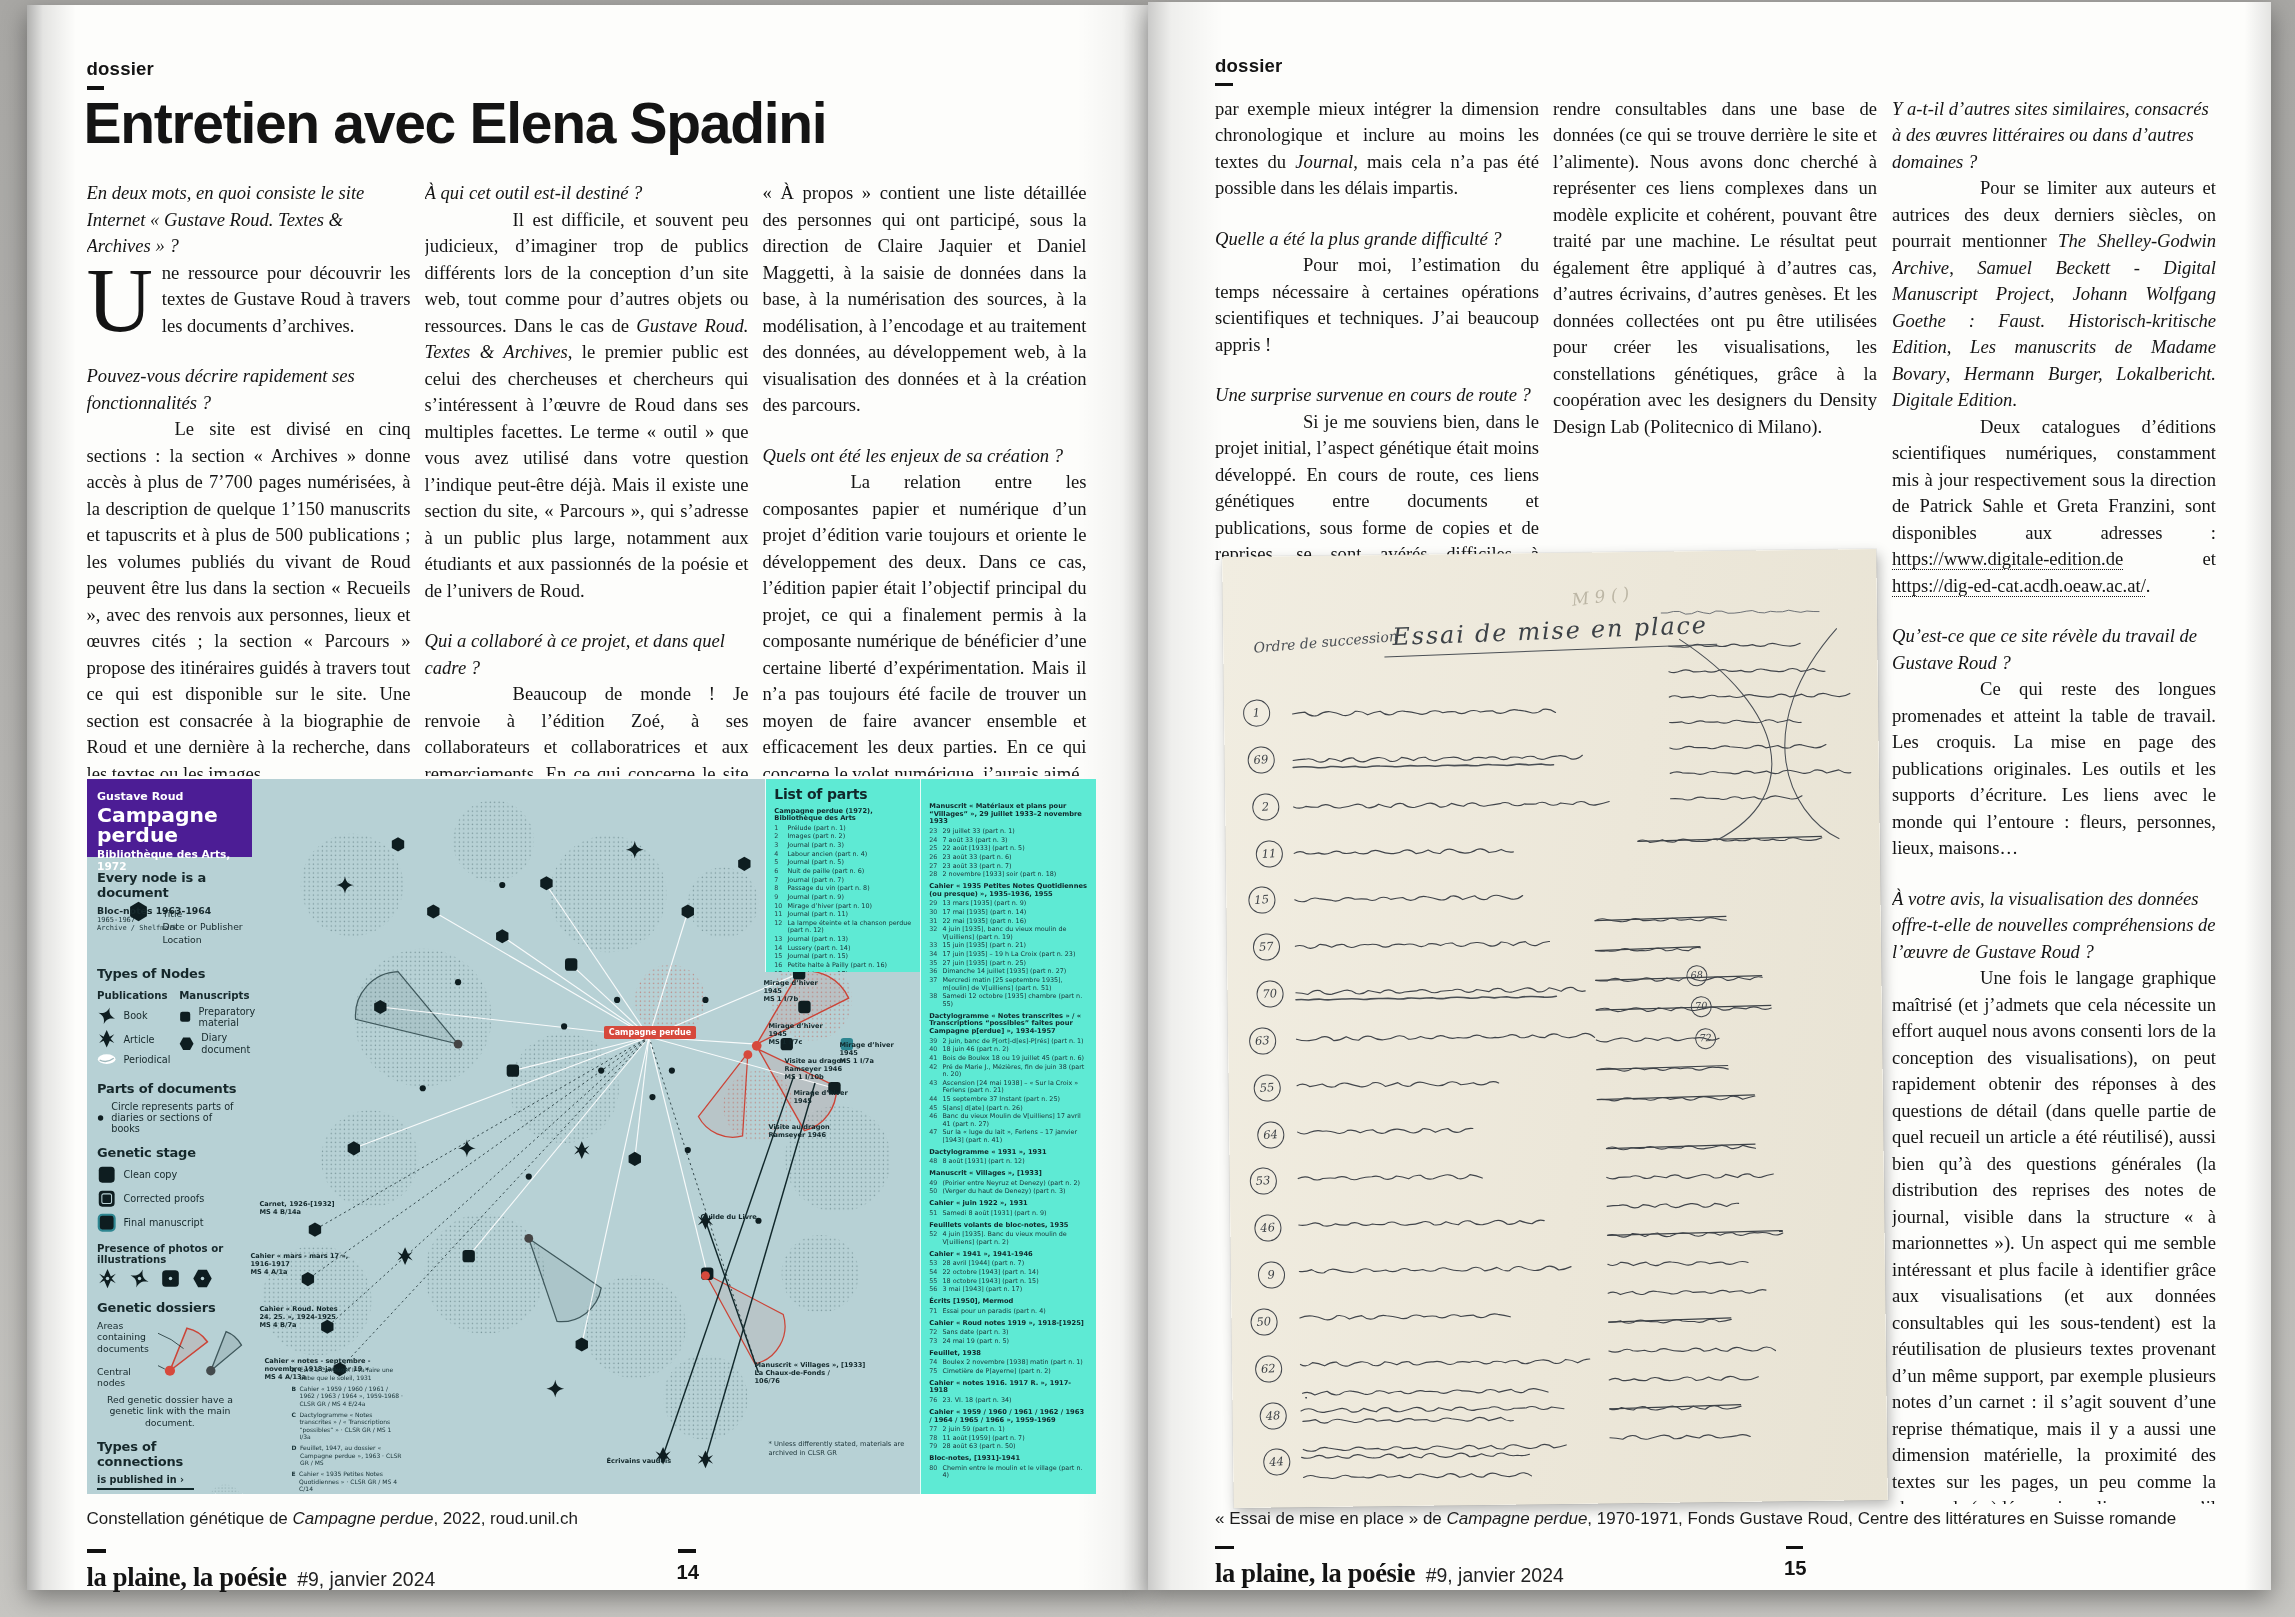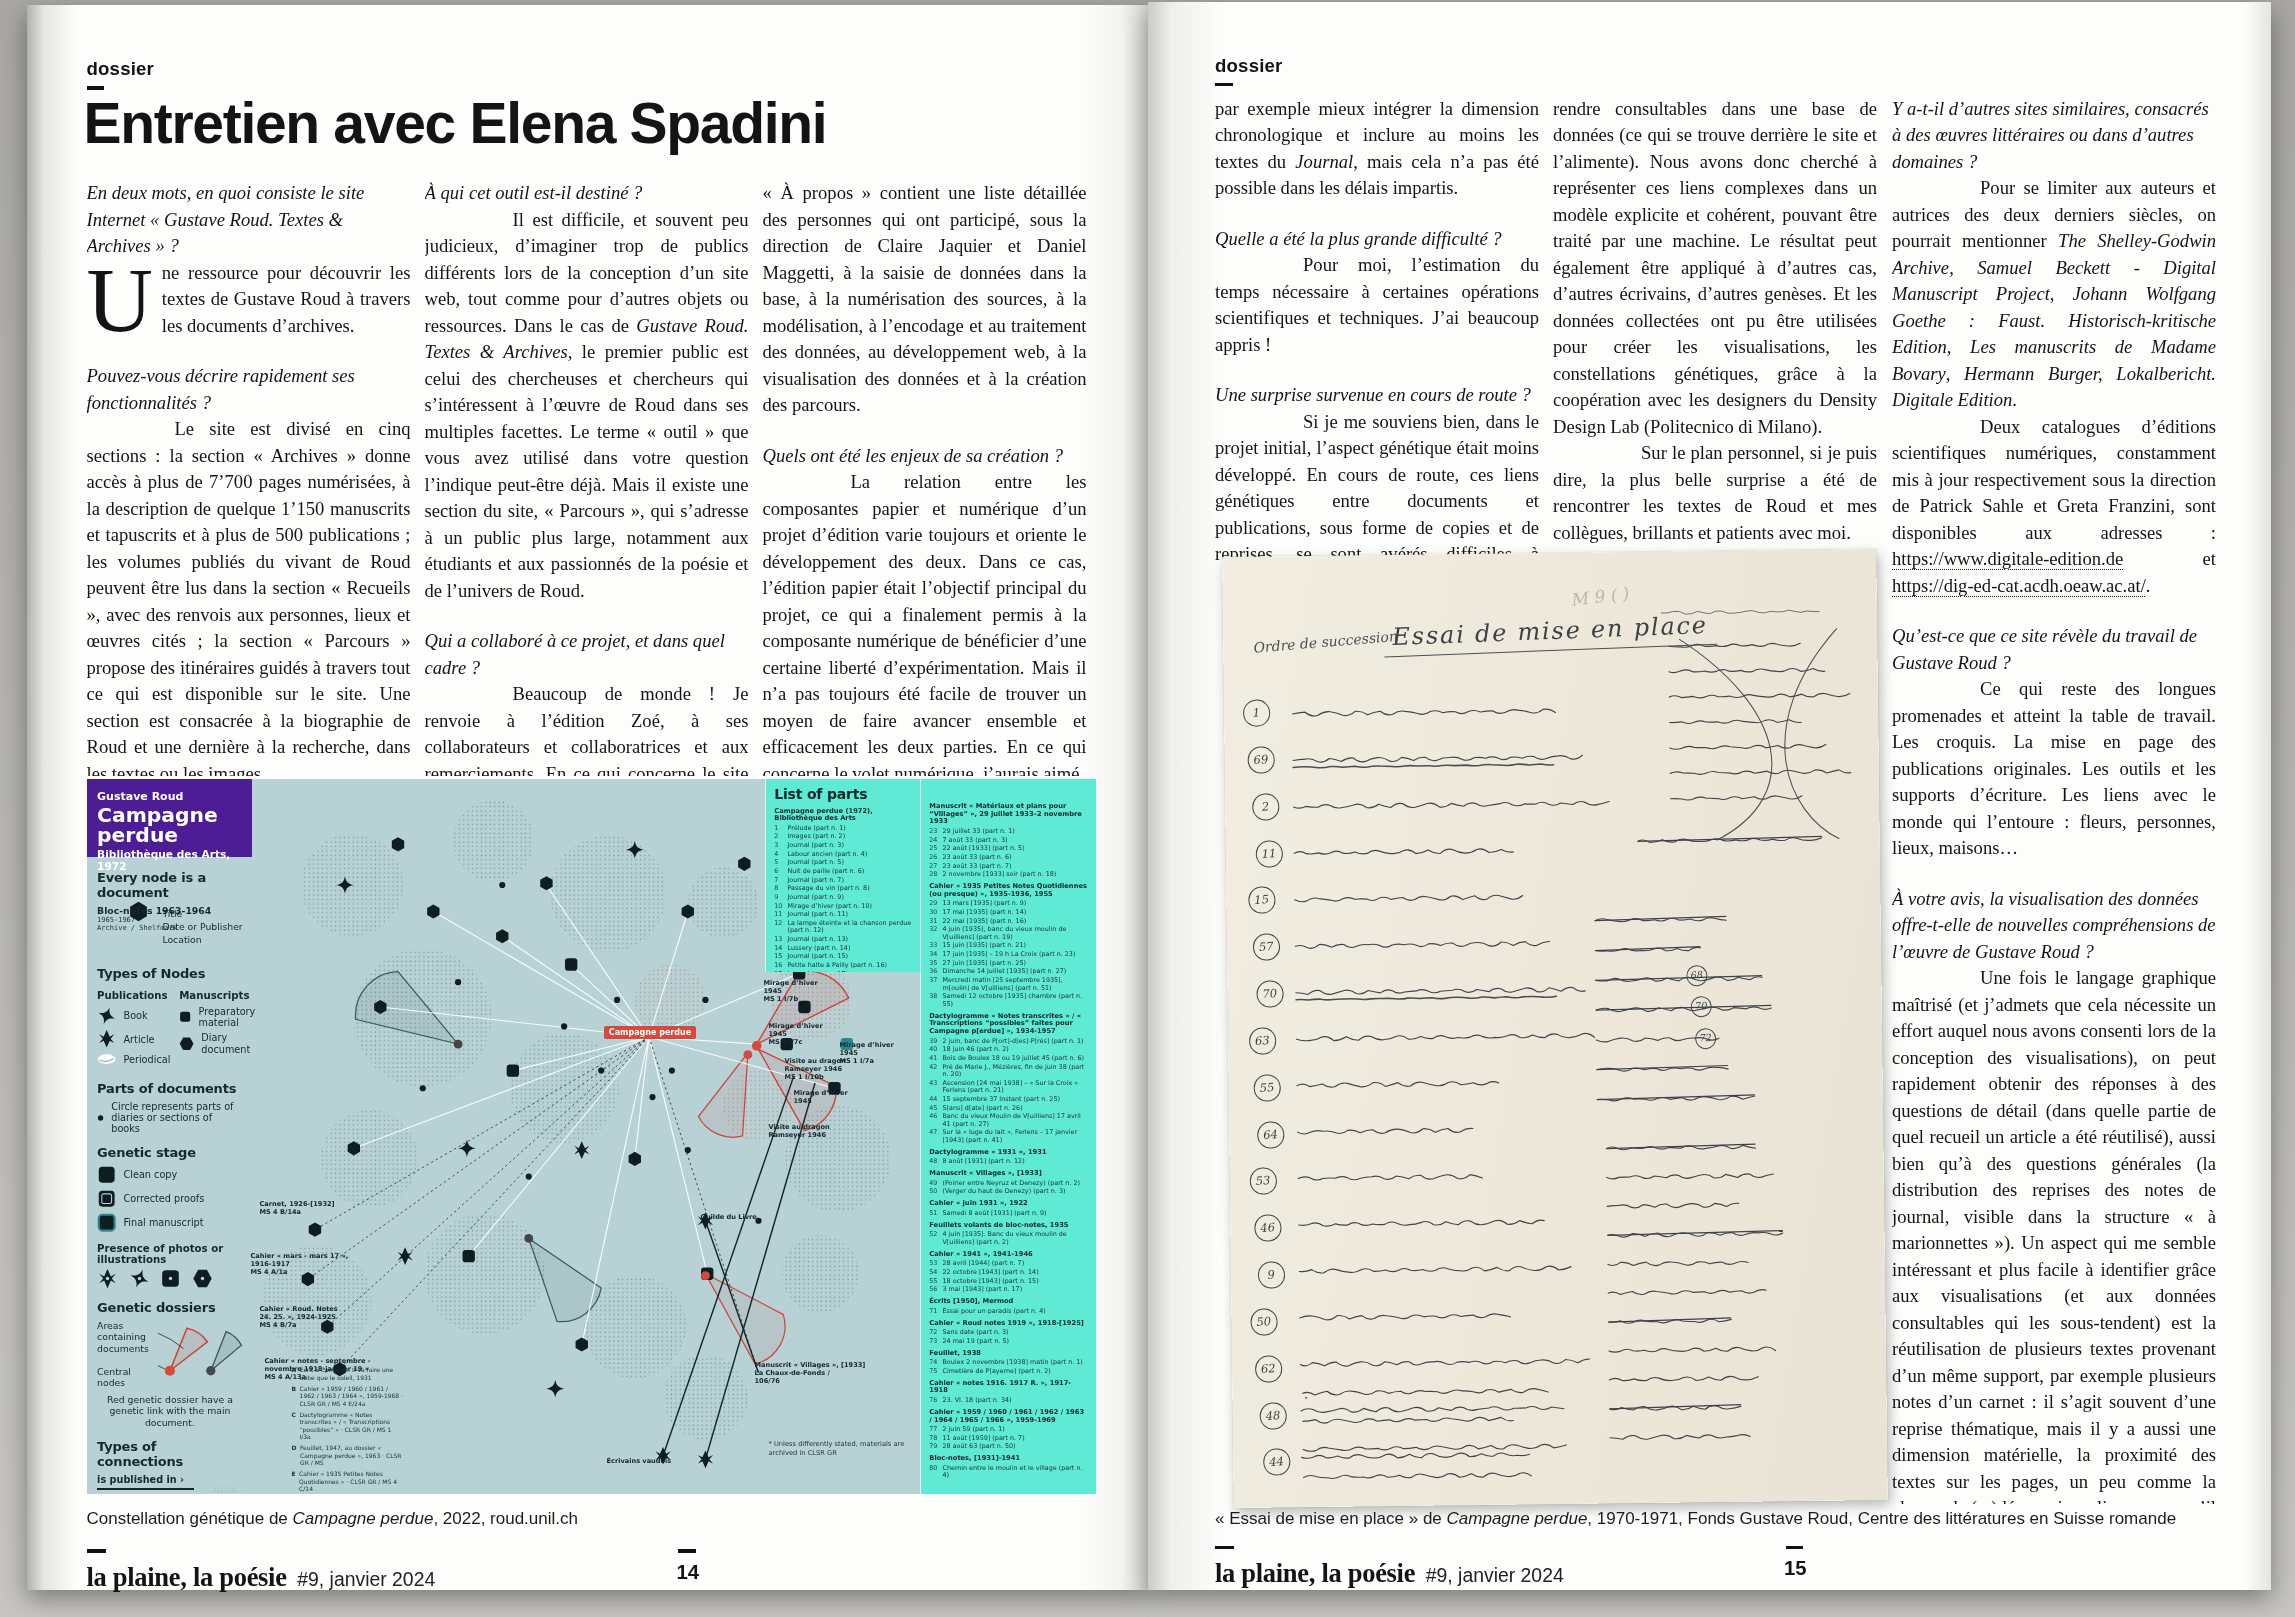--- a/index.html
+++ b/index.html
@@ -613,21 +613,21 @@
             </div>
             <div class="lp-h">Manuscrit « Villages », [1933]</div>
             <div class="lp-row">
               <span class="lp-n">49</span>
               <span class="lp-t">(Poirier entre Neyruz et Denezy) (part n. 2)</span>
             </div>
             <div class="lp-row">
               <span class="lp-n">50</span>
               <span class="lp-t">(Verger du haut de Denezy) (part n. 3)</span>
             </div>
-            <div class="lp-h">Cahier « juin 1931 », 1922</div>
+            <div class="lp-h">Cahier « juin 1922 », 1931</div>
             <div class="lp-row">
               <span class="lp-n">51</span>
               <span class="lp-t">Samedi 8 août [1931] (part n. 9)</span>
             </div>
             <div class="lp-h">Feuillets volants de bloc-notes, 1935</div>
             <div class="lp-row">
               <span class="lp-n">52</span>
               <span class="lp-t">4 juin [1935]. Banc du vieux moulin de V[uilliens] (part n. 2)</span>
             </div>
             <div class="lp-h">Cahier « 1941 », 1941-1946</div>
@@ -735,21 +735,20 @@
     <div class="cols" style="left:67px; top:94px; width:1007px; height:470px;">
       <div class="col" style="height:470px;">
           <div class="p0">par exemple mieux intégrer la dimension chronologique et inclure au moins les textes du <i>Journal</i>, mais cela n’a pas été possible dans les délais impartis.</div>
           <div class="q">Quelle a été la plus grande difficulté ?</div>
           <div class="p">Pour moi, l’estimation du temps nécessaire à certaines opérations scientifiques et techniques. J’ai beaucoup appris !</div>
           <div class="q">Une surprise survenue en cours de route ?</div>
           <div class="p">Si je me souviens bien, dans le projet initial, l’aspect génétique était moins développé. En cours de route, ces liens génétiques entre documents et publications, sous forme de copies et de reprises, se sont avérés difficiles à identifier et à</div>
         </div>
       <div class="col" style="height:470px;">
           <div class="p0">rendre consultables dans une base de données (ce qui se trouve derrière le site et l’alimente). Nous avons donc cherché à représenter ces liens complexes dans un modèle explicite et cohérent, pouvant être traité par une machine. Le résultat peut également être appliqué à d’autres cas, d’autres écrivains, d’autres genèses. Et les données collectées ont pu être utilisées pour créer les visualisations, les constellations génétiques, grâce à la coopération avec les designers du Density Design Lab (Politecnico di Milano).</div>
-          <div class="p">Sur le plan personnel, si je puis dire, la plus belle surprise a été de rencontrer les textes de Roud et mes collègues, brillants et patients avec moi.</div>
         </div>
     </div>
     <div class="cols" style="left:744px; top:94px; width:324px; height:1408px;">
       <div class="col" style="height:1408px;">
           <div class="q">Y a-t-il d’autres sites similaires, consacrés à des œuvres littéraires ou dans d’autres domaines ?</div>
           <div class="p">Pour se limiter aux auteurs et autrices des deux derniers siècles, on pourrait mentionner <i>The Shelley-Godwin Archive</i>, <i>Samuel Beckett - Digital Manuscript Project</i>, <i>Johann Wolfgang Goethe : Faust. Historisch-kritische Edition</i>, <i>Les manuscrits de Madame Bovary</i>, <i>Hermann Burger, Lokalbericht. Digitale Edition</i>.</div>
           <div class="p">Deux catalogues d’éditions scientifiques numériques, constamment mis à jour respectivement sous la direction de Patrick Sahle et Greta Franzini, sont disponibles aux adresses : <span class="uline">https://www.digitale-edition.de</span> et <span class="uline">https://dig-ed-cat.acdh.oeaw.ac.at/</span>.</div>
           <div class="q">Qu’est-ce que ce site révèle du travail de Gustave Roud ?</div>
           <div class="p">Ce qui reste des longues promenades et atteint la table de travail. Les croquis. La mise en page des publications originales. Les outils et les supports d’écriture. Les liens avec le monde qui l’entoure : fleurs, personnes, lieux, maisons…</div>
           <div class="q">À votre avis, la visualisation des données offre-t-elle de nouvelles compréhensions de l’œuvre de Gustave Roud ?</div>

